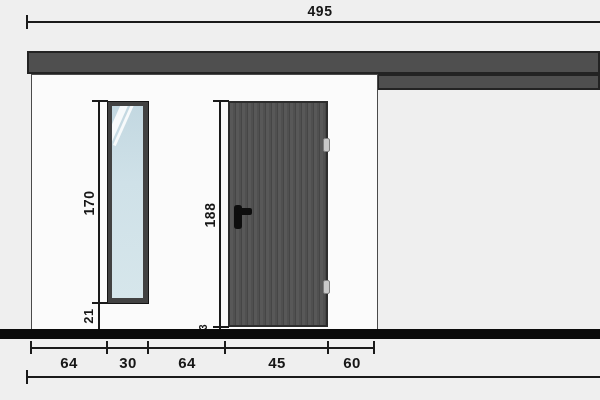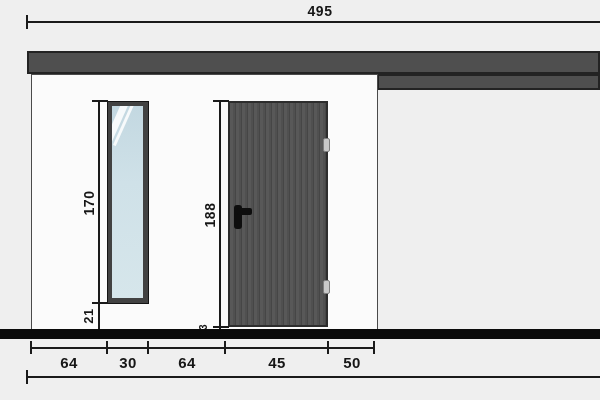--- a/index.html
+++ b/index.html
@@ -105,18 +105,18 @@
   <div class="tick-v" style="left:30px;top:341px;height:13px;"></div>
   <div class="tick-v" style="left:106px;top:341px;height:13px;"></div>
   <div class="tick-v" style="left:147px;top:341px;height:13px;"></div>
   <div class="tick-v" style="left:224px;top:341px;height:13px;"></div>
   <div class="tick-v" style="left:327px;top:341px;height:13px;"></div>
   <div class="tick-v" style="left:373px;top:341px;height:13px;"></div>
   <div id="seg0" class="dim-label seg-label">64</div>
   <div id="seg1" class="dim-label seg-label">30</div>
   <div id="seg2" class="dim-label seg-label">64</div>
   <div id="seg3" class="dim-label seg-label">45</div>
-  <div id="seg4" class="dim-label seg-label">50</div>
+  <div id="seg4" class="dim-label seg-label">60</div>
 
   <div class="dim-h" style="left:27px;top:376px;width:573px;"></div>
   <div class="tick-v" style="left:26px;top:370px;"></div>
 
 </div>
 
 </body></html>

